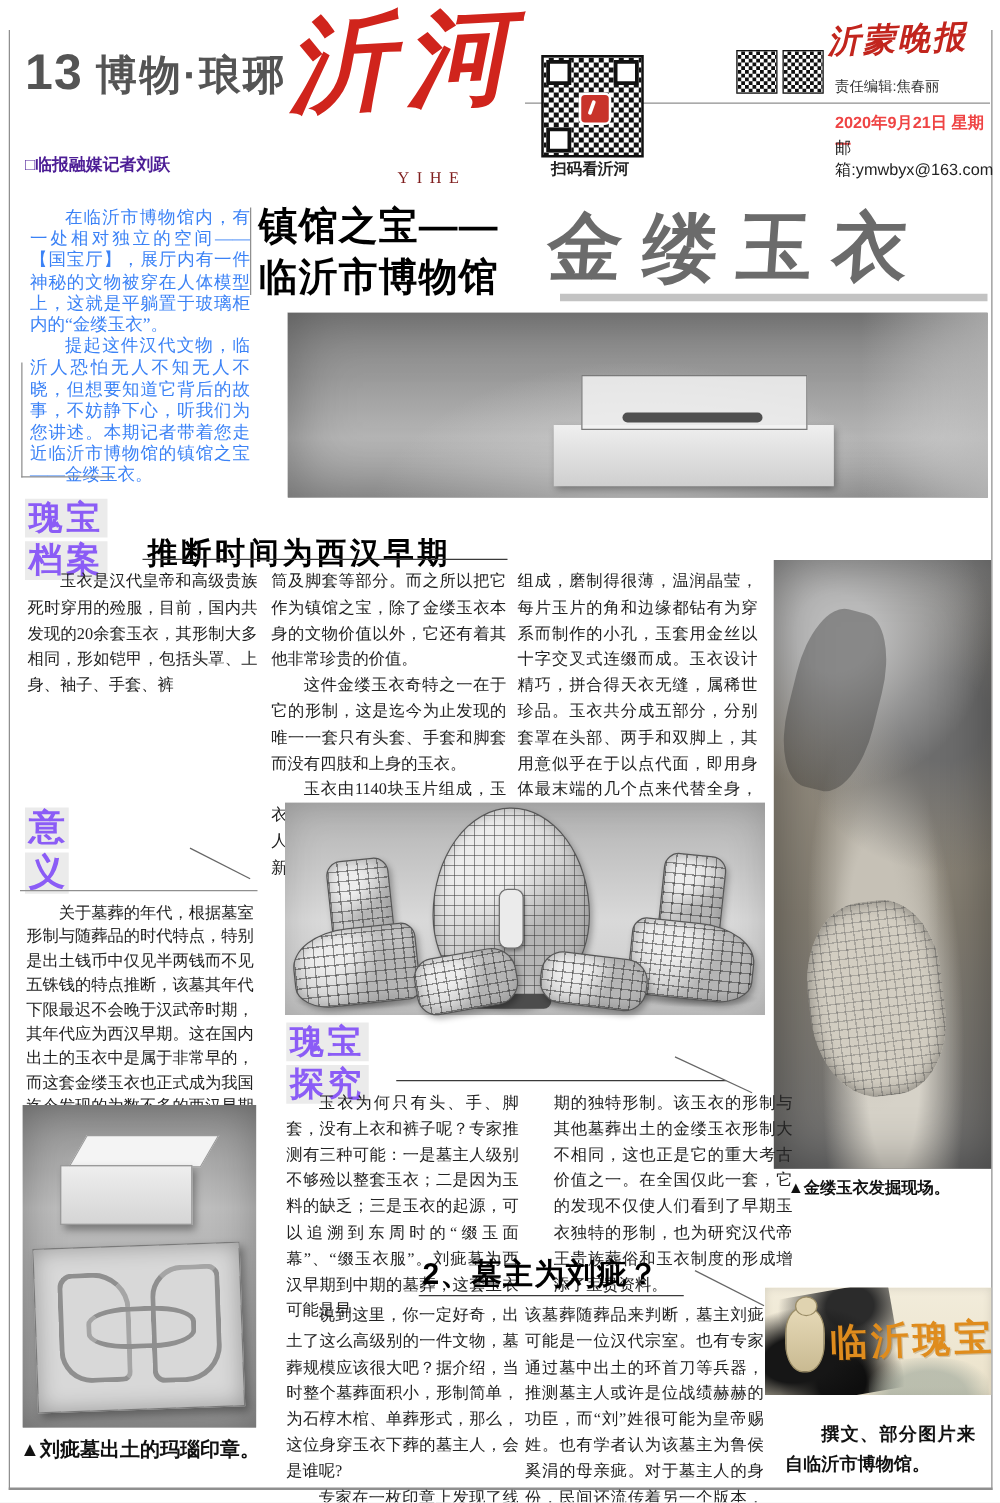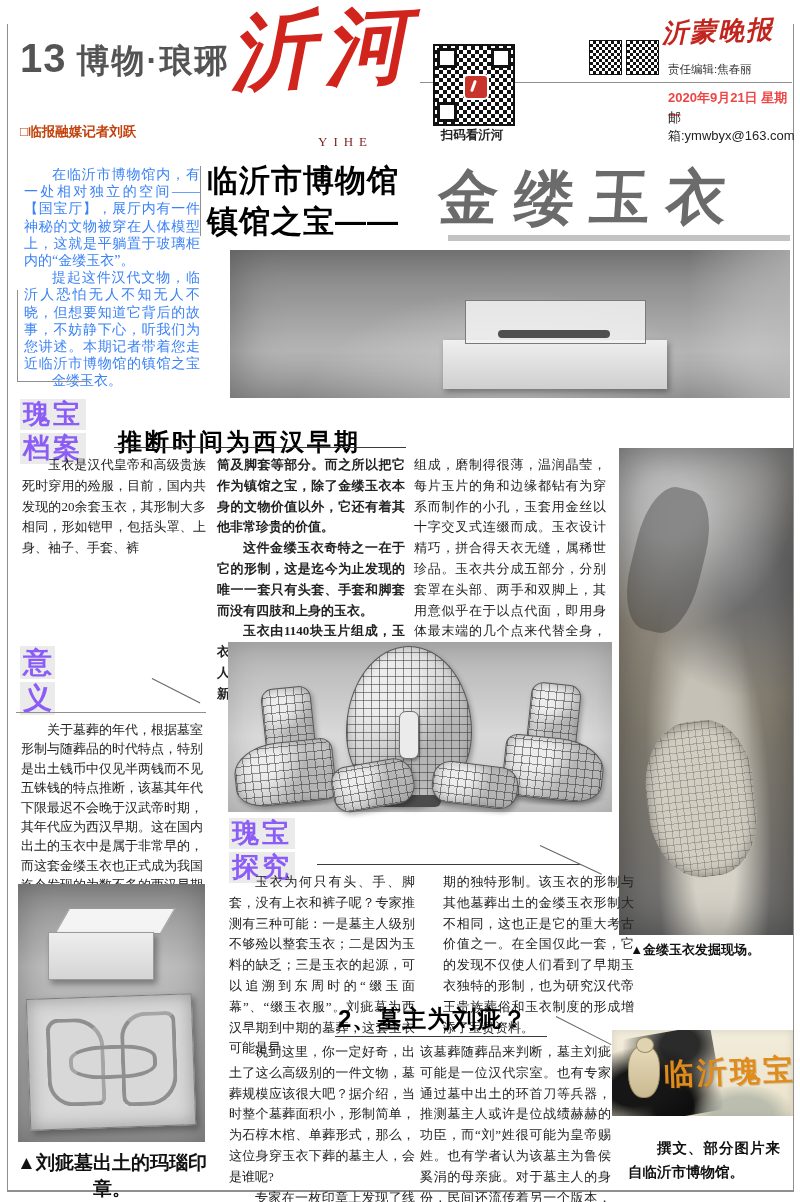--- a/index.html
+++ b/index.html
@@ -34,21 +34,21 @@
   .paper-name{position:absolute;left:662px;top:14px;font-family:"DejaVu Serif",serif;
       font-style:italic;font-weight:bold;font-size:26px;color:#c2251d;letter-spacing:2px;
       transform:rotate(-2deg);white-space:nowrap;}
   .editor-line{position:absolute;left:668px;top:62px;font-size:11.5px;color:#333;
       font-family:"Liberation Sans",sans-serif;}
   .date-line{position:absolute;left:668px;top:89px;font-size:13px;color:#ef4444;
       font-family:"Liberation Sans",sans-serif;font-weight:bold;}
   .email-line{position:absolute;left:668px;top:109px;font-size:13px;color:#222;
       font-family:"Liberation Sans",sans-serif;}
   .byline{position:absolute;left:20px;top:123px;font-size:13.5px;font-weight:bold;
-      font-family:"Liberation Sans",sans-serif;color:#c2410c;}
+      font-family:"Liberation Sans",sans-serif;color:#4c1d95;}
 
   
   .kicker{position:absolute;left:207px;top:160px;font-family:"Liberation Sans",sans-serif;
       font-weight:bold;font-size:31px;line-height:41px;color:#000;letter-spacing:1px;}
   .callig-title{position:absolute;left:438px;top:158px;font-family:"DejaVu Serif",serif;
       font-weight:bold;font-size:60px;color:#6b6b6b;letter-spacing:16px;white-space:nowrap;
       transform:skewX(-4deg);}
   .callig-bar{position:absolute;left:448px;top:235px;width:342px;height:6px;background:#c3c3c3;}
   .intro{position:absolute;left:24px;top:166px;width:176px;font-size:14px;line-height:17.2px;
       text-align:justify;color:#3b82f6;}
@@ -202,22 +202,22 @@
 
   <div class="intro">
     <p class="ind">在临沂市博物馆内，有一处相对独立的空间——【国宝厅】，展厅内有一件神秘的文物被穿在人体模型上，这就是平躺置于玻璃柜内的“金缕玉衣”。</p>
     <p class="ind">提起这件汉代文物，临沂人恐怕无人不知无人不晓，但想要知道它背后的故事，不妨静下心，听我们为您讲述。本期记者带着您走近临沂市博物馆的镇馆之宝——金缕玉衣。</p>
   </div>
   <div class="rule" style="left:200px;top:166px;width:1px;height:70px;"></div>
   <div class="rule" style="left:17px;top:290px;width:1px;height:92px;"></div>
   <div class="rule" style="left:17px;top:381px;width:72px;height:1px;"></div>
 
   <div class="kicker">
+    <div>镇馆之宝——</div>
     <div>临沂市博物馆</div>
-    <div>镇馆之宝——</div>
   </div>
   <div class="callig-title">金缕玉衣</div>
   <div class="callig-bar"></div>
 
   <div class="photo-main">
     <div class="pm-base"></div>
     <div class="pm-glass">
       <div class="pm-art"></div>
     </div>
     <div class="pm-wall"></div>
@@ -226,21 +226,21 @@
   <div class="sec-label" style="left:20px;top:399px;">
     <span class="ln">瑰宝</span>
     <span class="ln">档案</span>
   </div>
   <div class="sec-head" style="left:118px;top:426px;font-size:24px;letter-spacing:3px;">推断时间为西汉早期</div>
   <div class="rule" style="left:114px;top:447px;width:292px;height:1px;background:#3a3a3a;"></div>
 
   <div class="tcol" style="left:22px;top:455px;width:184px;">
     <p class="ind">玉衣是汉代皇帝和高级贵族死时穿用的殓服，目前，国内共发现的20余套玉衣，其形制大多相同，形如铠甲，包括头罩、上身、袖子、手套、裤</p>
   </div>
-  <div class="tcol" style="left:217px;top:455px;width:188px;font-weight:bold;">
+  <div class="tcol" style="left:217px;top:455px;width:188px;">
     <p>筒及脚套等部分。而之所以把它作为镇馆之宝，除了金缕玉衣本身的文物价值以外，它还有着其他非常珍贵的价值。</p>
     <p class="ind">这件金缕玉衣奇特之一在于它的形制，这是迄今为止发现的唯一一套只有头套、手套和脚套而没有四肢和上身的玉衣。</p>
     <p class="ind">玉衣由1140块玉片组成，玉衣制作精巧玲珑，艺术造诣惊人，玉片以长方形为主，全部用新疆和田白玉</p>
   </div>
   <div class="tcol" style="left:414px;top:455px;width:192px;">
     <p>组成，磨制得很薄，温润晶莹，每片玉片的角和边缘都钻有为穿系而制作的小孔，玉套用金丝以十字交叉式连缀而成。玉衣设计精巧，拼合得天衣无缝，属稀世珍品。玉衣共分成五部分，分别套罩在头部、两手和双脚上，其用意似乎在于以点代面，即用身体最末端的几个点来代替全身，起到象征性的作用。其形制为国内仅见，是旷世难得的艺术瑰宝，曾多次出国展出。</p>
   </div>
 
   <div class="photo-dig">
     <div class="dig-trench"></div>
@@ -309,21 +309,21 @@
 
   <div class="photo-seal">
     <div class="seal-top"></div>
     <div class="seal-front"></div>
     <div class="seal-face">
       <div class="seal-mark sm1"></div>
       <div class="seal-mark sm2"></div>
       <div class="seal-mark sm3"></div>
     </div>
   </div>
-  <div class="cap" style="left:14px;top:1150px;width:196px;font-size:19px;">▲刘疵墓出土的玛瑙印章。</div>
+  <div class="cap" style="left:14px;top:1150px;width:196px;font-size:16px;">▲刘疵墓出土的玛瑙印章。</div>
 
   <div class="banner">
     <div class="bn-ink"></div>
     <div class="bn-figurine"></div>
     <div class="bn-mtn"></div>
     <div class="bn-title">临沂瑰宝</div>
   </div>
   <div class="credit">撰文、部分图片来自临沂市博物馆。</div>
 
 </div>

